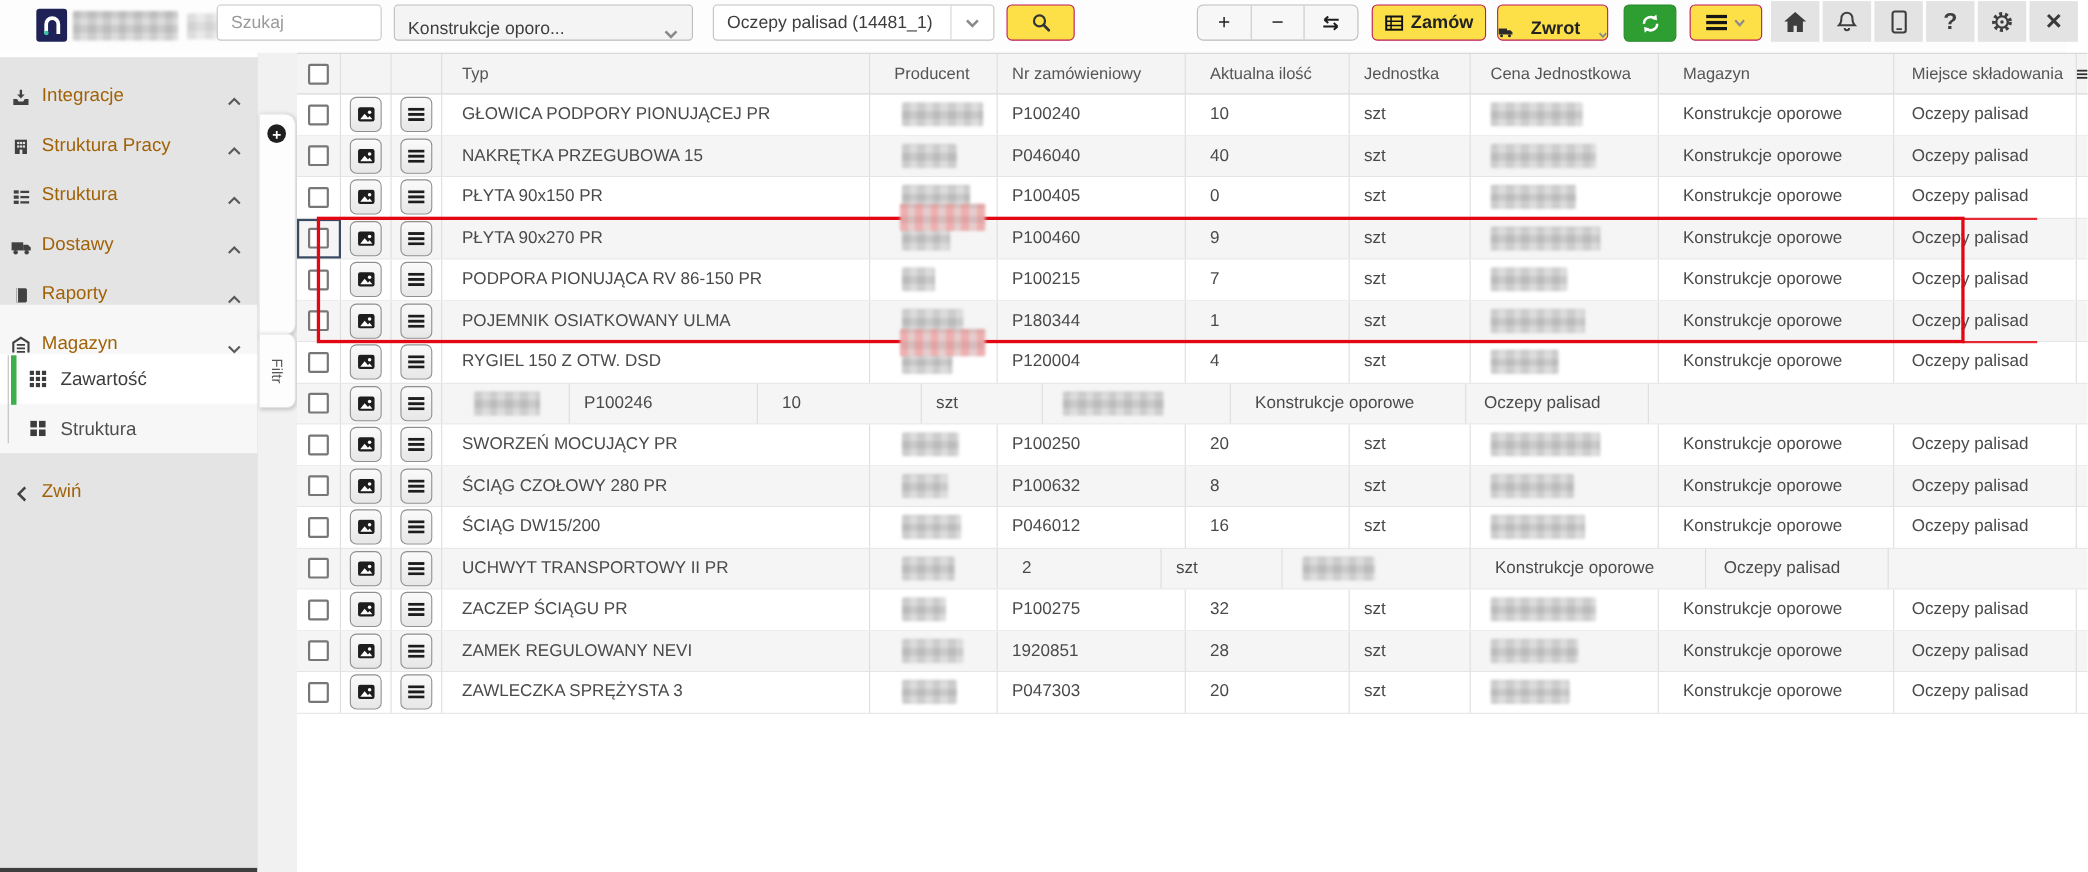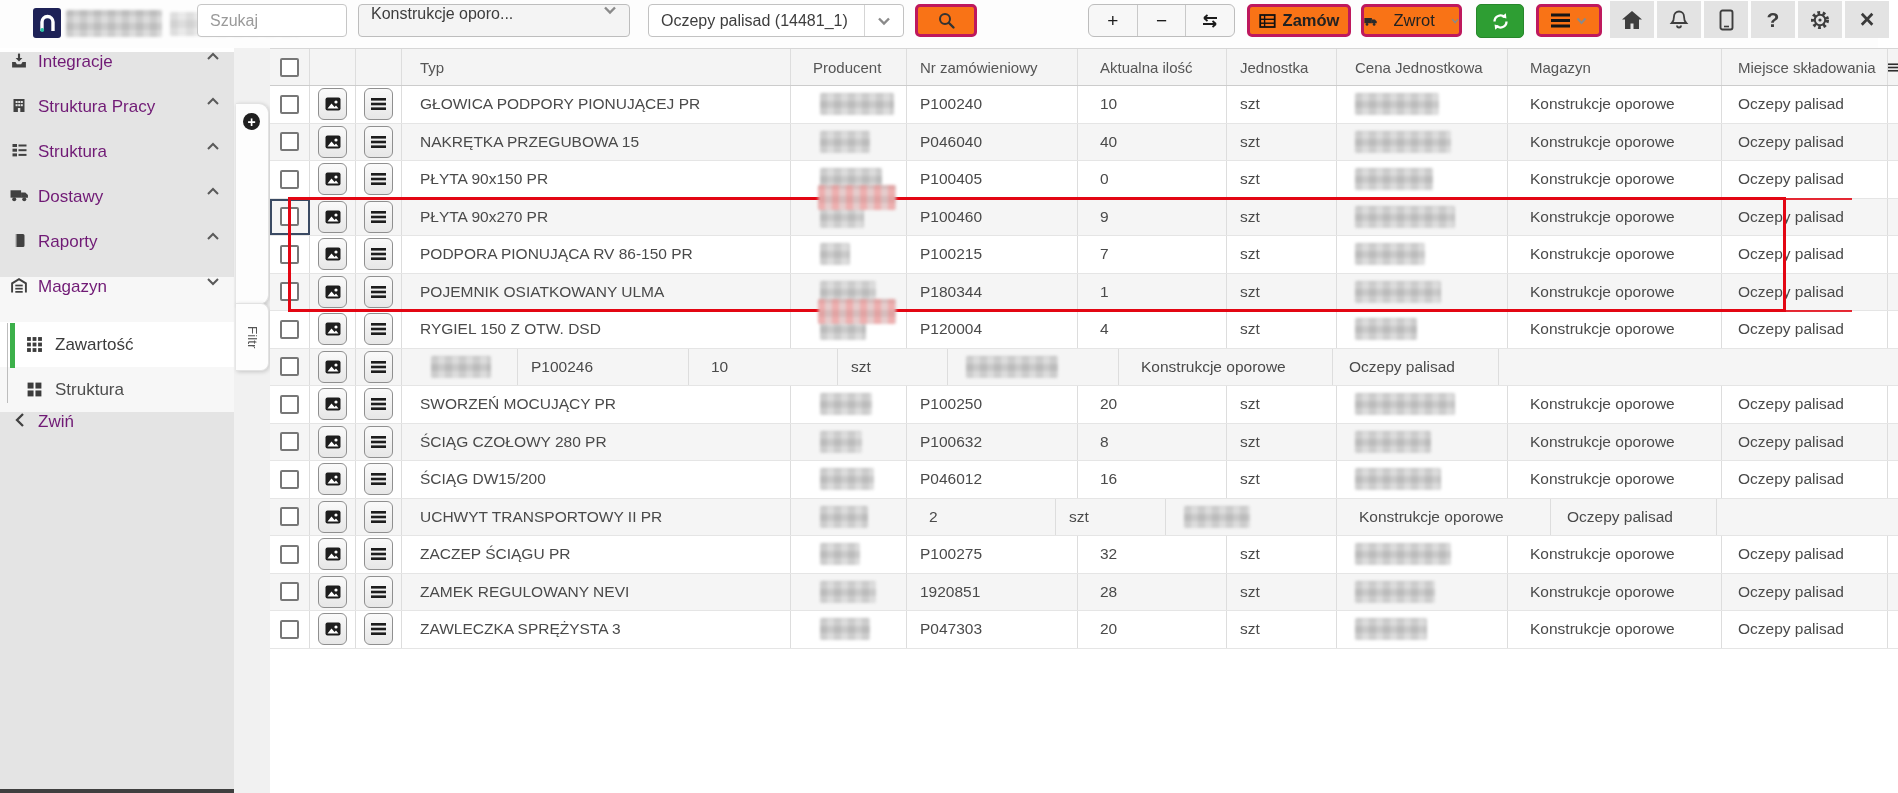--- a/index.html
+++ b/index.html
@@ -19,45 +19,45 @@
     repeating-linear-gradient(0deg, #e9e9e9 0 8px, #dddddd 8px 16px);}
   .mosaic-pink{background:
     repeating-linear-gradient(90deg, rgba(255,100,100,.28) 0 7px, rgba(0,0,0,0) 7px 14px),
     repeating-linear-gradient(0deg, #e6cccc 0 7px, #d6bcbc 7px 14px);}
 
   .tb-input{position:absolute;left:197px;top:4px;width:150px;height:33px;box-sizing:border-box;
     border:1px solid #c6c6c6;border-radius:4px;background:#fff;padding:0 12px;font-size:16px;color:#444;
     font-family:inherit;outline:none;}
   .tb-input::placeholder{color:#9a9a9a;}
   .dd1{position:absolute;left:358px;top:4px;width:272px;height:33px;box-sizing:border-box;
-    border:1px solid #bdbdbd;border-radius:4px;background:#f4f4f4;display:flex;align-items:flex-start;
+    border:1px solid #bdbdbd;border-radius:4px;background:#f4f4f4;display:flex;align-items:flex-end;
     padding:0 12px;font-size:16px;color:#3d3d3d;cursor:pointer;}
   .dd1 .lbl{flex:1;white-space:nowrap;overflow:hidden;}
   .dd2{position:absolute;left:648px;top:4px;width:256px;height:33px;box-sizing:border-box;
     border:1px solid #c2c2c2;border-radius:4px;background:#fff;display:flex;align-items:stretch;cursor:pointer;}
   .dd2 .lbl{flex:1;display:flex;align-items:center;padding:0 12px;font-size:16px;color:#3d3d3d;white-space:nowrap;}
   .dd2 .chev{width:38px;border-left:1px solid #d5d5d5;display:flex;align-items:center;justify-content:center;}
-  .btn{position:absolute;top:4px;height:33px;box-sizing:border-box;border:3px solid #be185d;border-radius:5px;
-    background:#f97316;display:flex;align-items:center;justify-content:center;font-size:16px;color:#222;cursor:pointer;}
+  .btn{position:absolute;top:4px;height:33px;box-sizing:border-box;border:1px solid #be185d;border-radius:5px;
+    background:#fde047;display:flex;align-items:center;justify-content:center;font-size:16px;color:#222;cursor:pointer;}
   .seg{position:absolute;left:1088px;top:4px;width:147px;height:33px;box-sizing:border-box;border:1px solid #bdbdbd;
     border-radius:6px;background:#f7f7f7;display:flex;overflow:hidden;}
   .seg .s{flex:1;display:flex;align-items:center;justify-content:center;font-size:19px;color:#1c1c1c;cursor:pointer;}
   .seg .s + .s{border-left:1px solid #c9c9c9;}
   .btn-zamow{left:1247px;width:104px;gap:7px;font-weight:bold;font-size:16.5px;}
-  .btn-zwrot{left:1361px;width:101px;gap:16px;font-weight:normal;font-size:16.5px;}
+  .btn-zwrot{left:1361px;width:101px;gap:16px;font-weight:bold;font-size:16.5px;align-items:flex-end;}
   .btn-green{left:1476px;width:48px;height:34px;background:#2e9e33;border:1px solid #27872b;border-radius:5px;}
   .btn-menu{left:1536px;width:66px;gap:6px;}
   .tile{position:absolute;top:1px;width:44px;height:37px;background:#e3e3e3;display:flex;align-items:center;
     justify-content:center;cursor:pointer;color:#3e3e3e;}
   .tile.q{font-size:21px;font-weight:bold;}
   .tile.x{font-size:25px;font-weight:bold;color:#3a3a3a;}
 
   
   .sidebar{position:absolute;left:0;top:52px;width:234px;height:741px;background:#e4e4e4;border-right:1px solid #cccccc;}
-  .nav-item{height:45px;display:flex;align-items:flex-start;padding:0 14px 0 8px;cursor:pointer;color:#701a75;font-size:17px;}
+  .nav-item{height:45px;display:flex;align-items:flex-end;padding:0 14px 0 8px;cursor:pointer;color:#a16207;font-size:17px;}
   .nav-item .ic{width:22px;display:flex;justify-content:center;}
   .nav-item .t{flex:1;padding-left:8px;white-space:nowrap;}
   .magazyn-group{background:#f7f7f7;}
   .sub-item{height:45px;display:flex;align-items:center;padding-left:26px;cursor:pointer;color:#4e4e4e;font-size:17px;position:relative;}
   .sub-item .t{padding-left:12px;}
   .sub-item.active{background:#ffffff;color:#3c3c3c;}
   .greenbar{position:absolute;left:10px;top:271px;width:5px;height:45px;background:#3cb04a;}
   .treeline{position:absolute;left:7px;top:271px;width:1px;height:80px;background:#bdbdbd;}
   .darkbar{position:absolute;left:0;bottom:0;width:234px;height:4px;background:#3f3f3f;}
 

